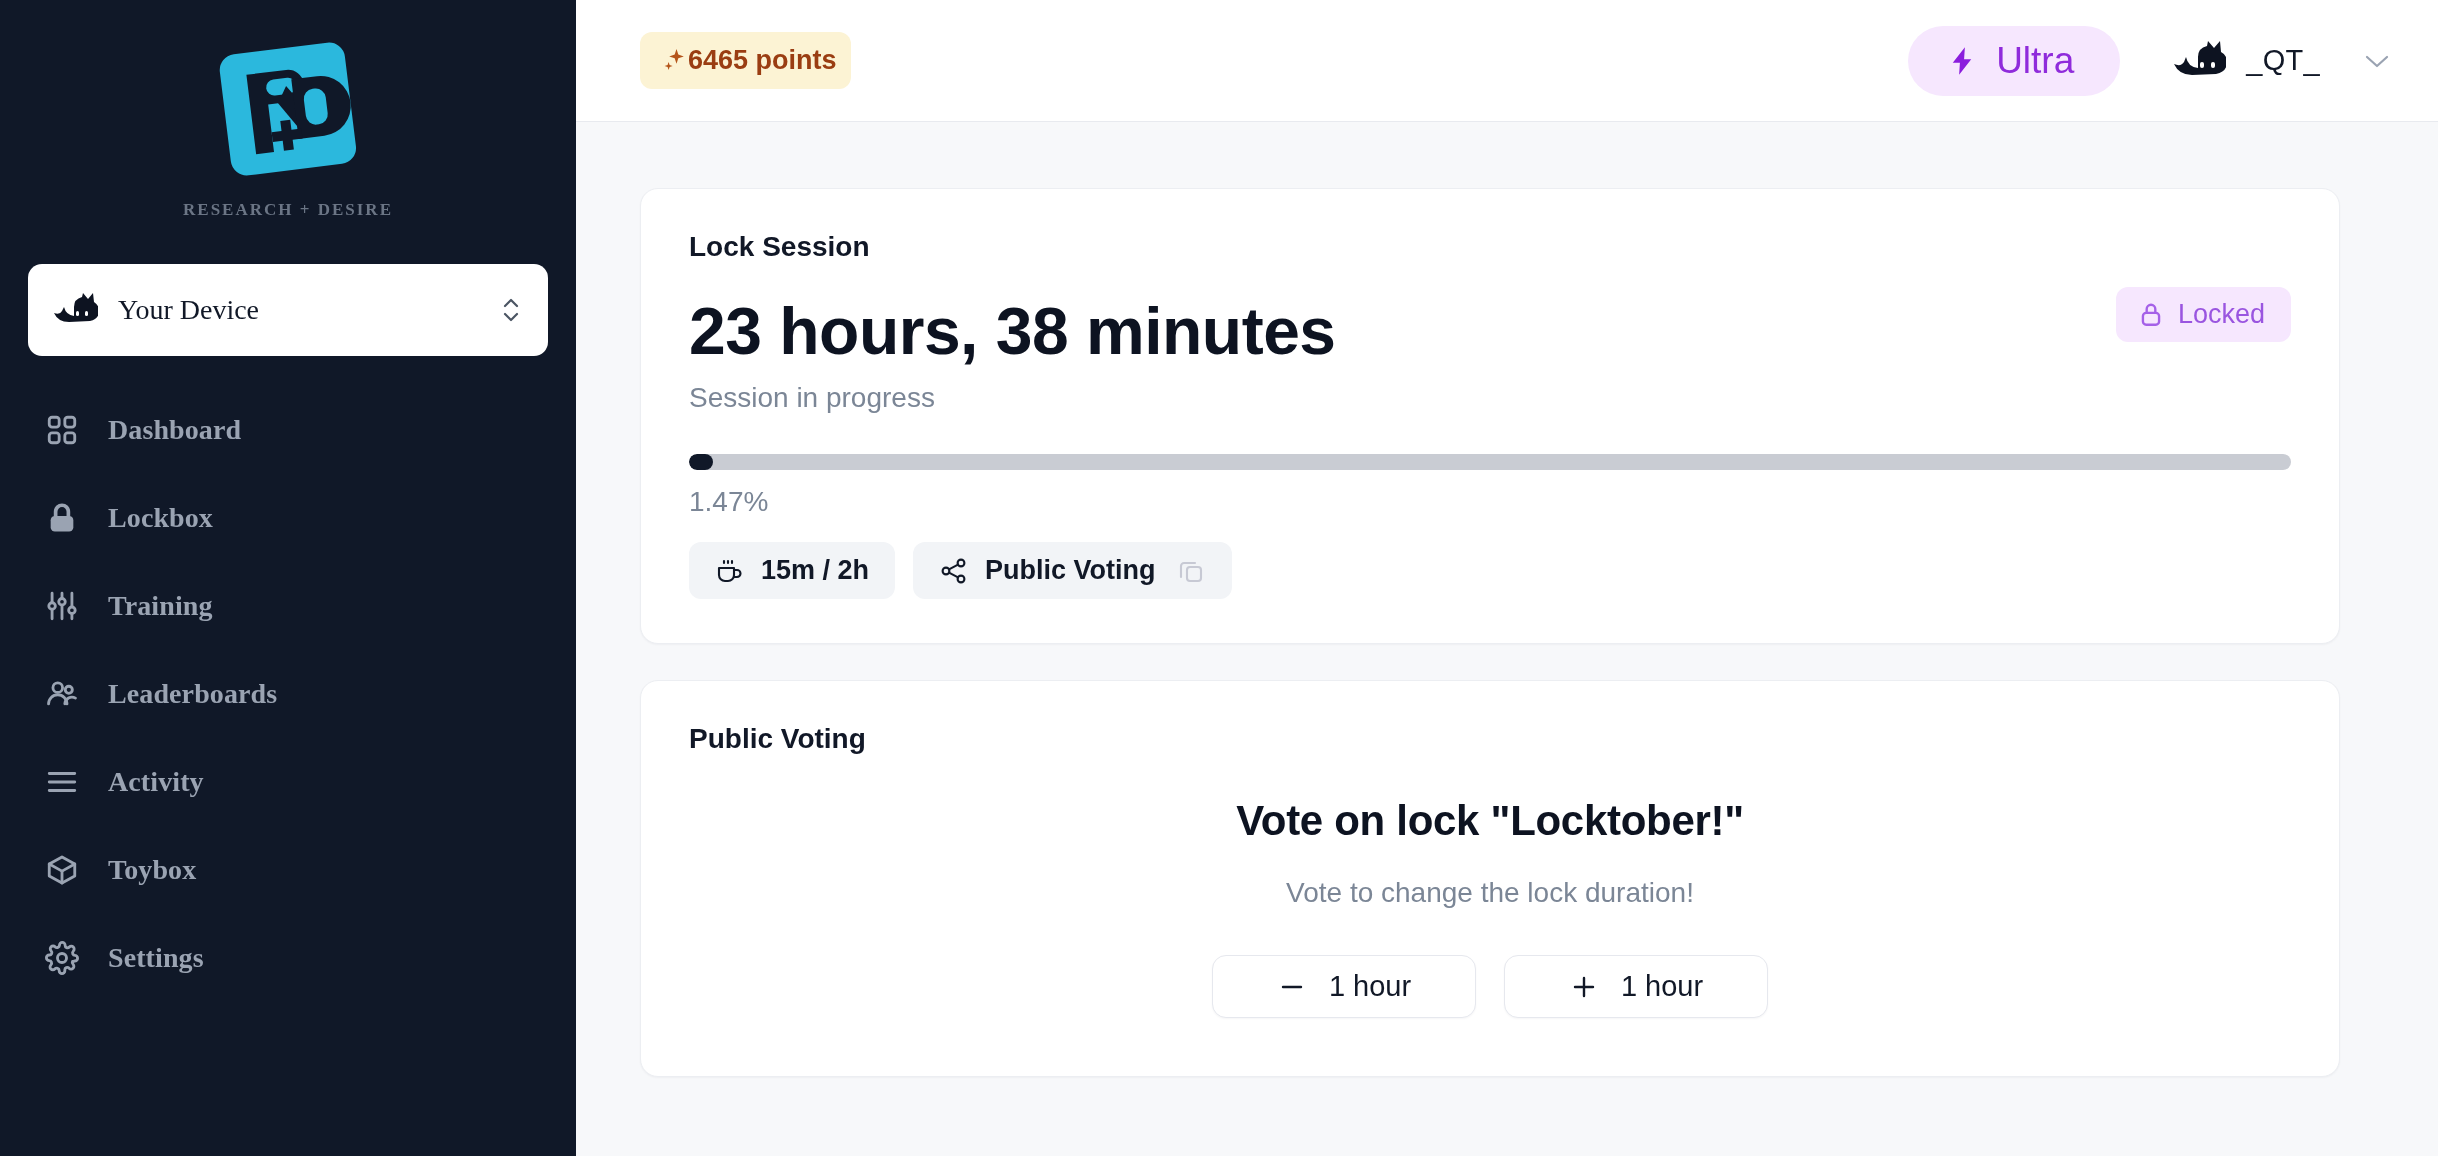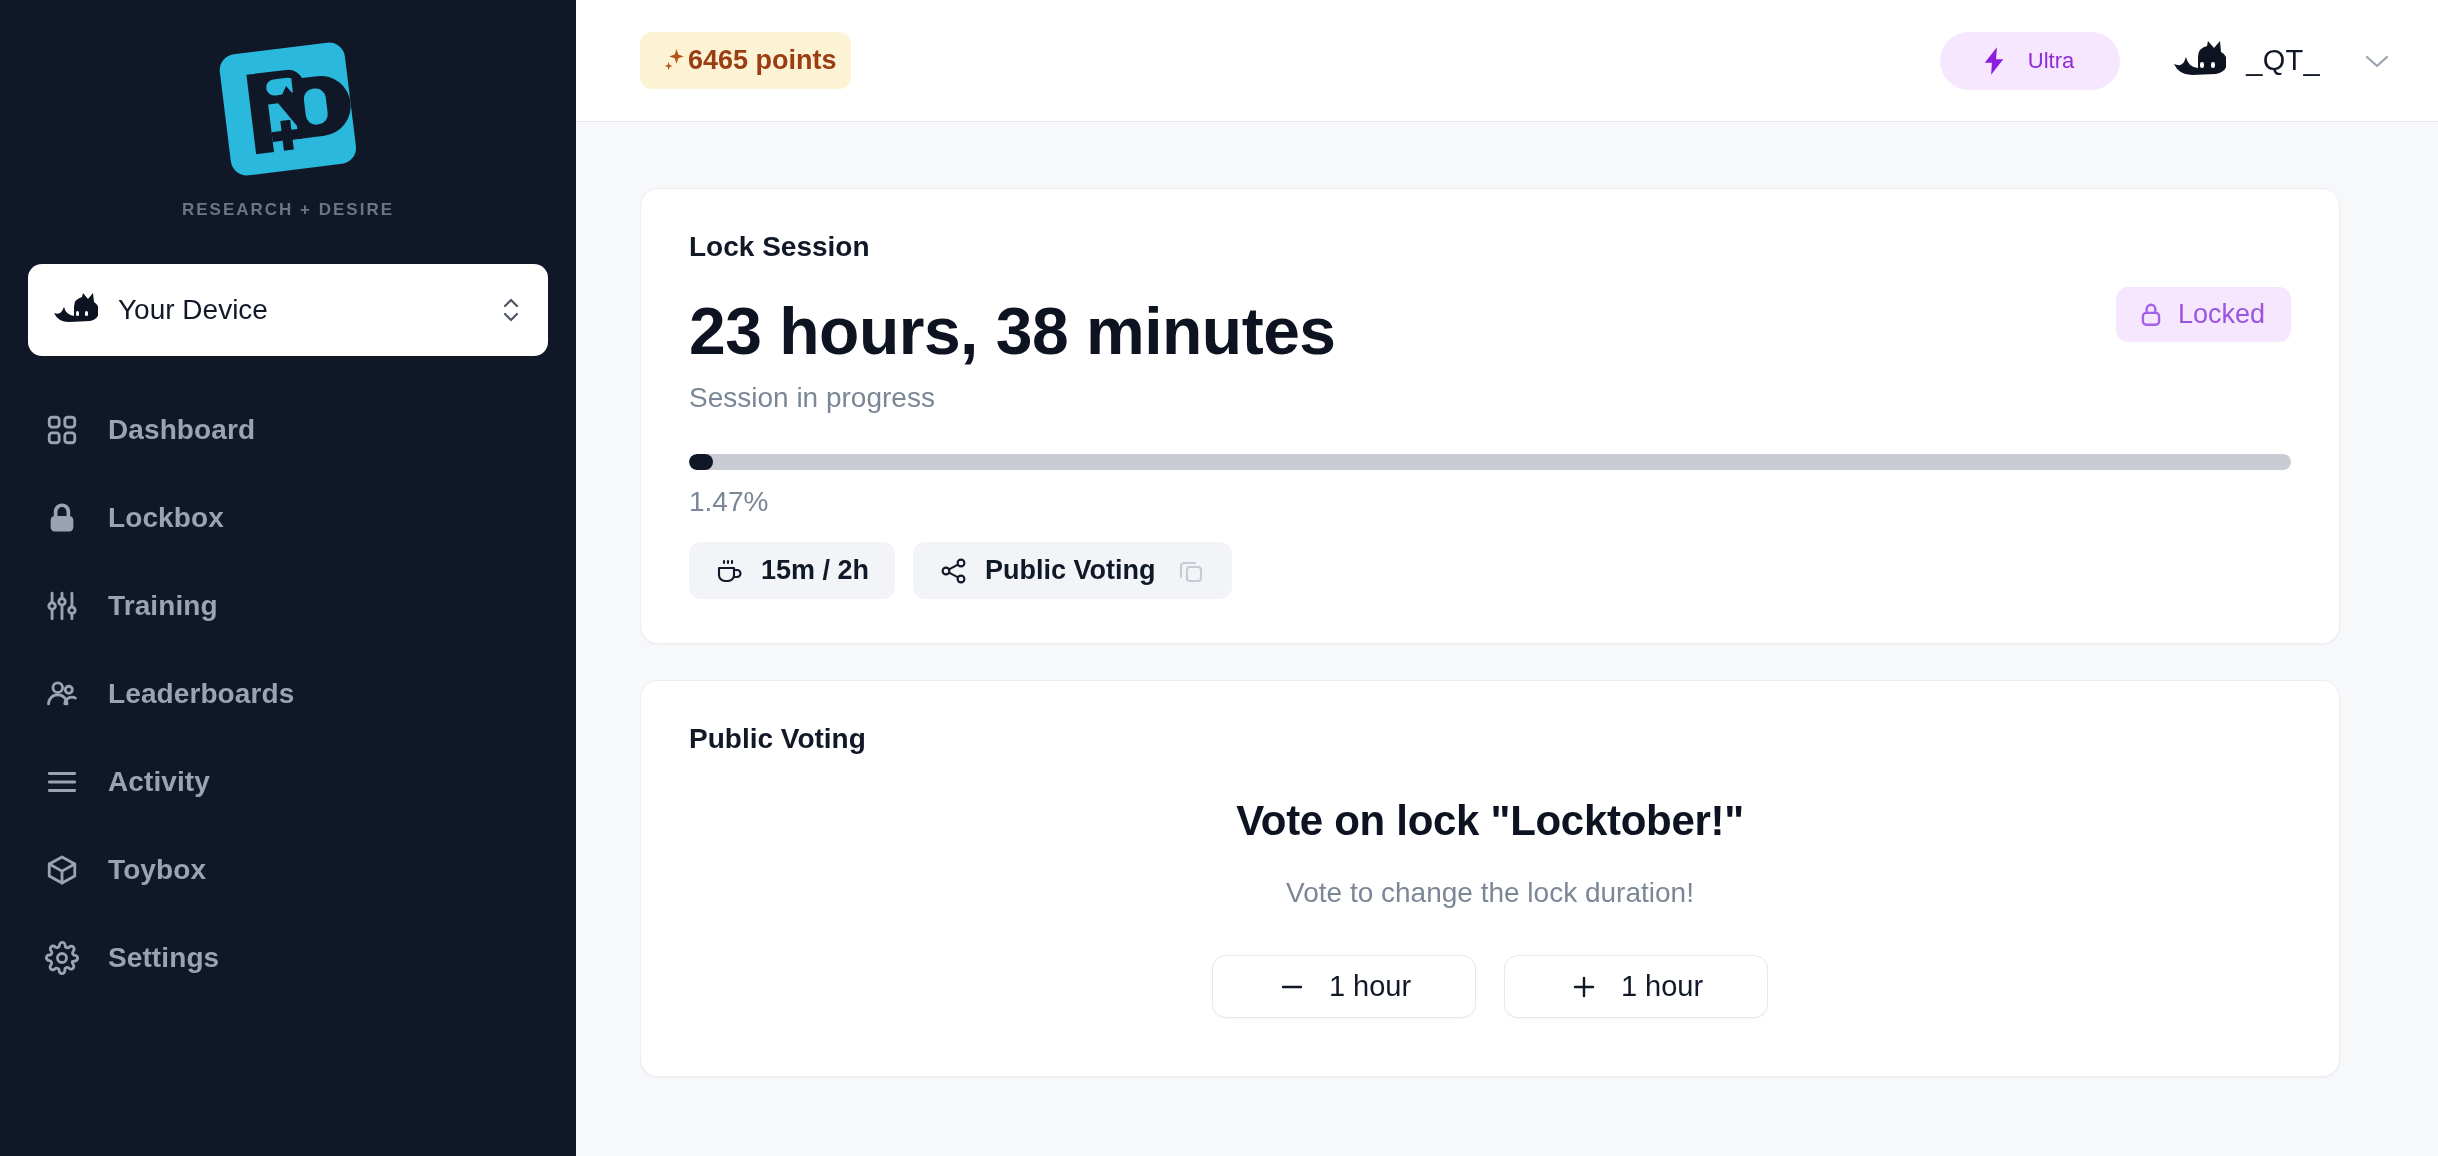--- a/index.html
+++ b/index.html
@@ -24,20 +24,21 @@
   }
 
   
   .sidebar {
     width: 576px;
     flex: 0 0 576px;
     background: #101828;
     display: flex;
     flex-direction: column;
     padding: 0;
+    font-family: Liberation Serif, serif;
   }
 
   .brand {
     padding: 34px 0 0 0;
     display: flex;
     flex-direction: column;
     align-items: center;
   }
 
   .logo-mark {
@@ -173,21 +174,21 @@
     cursor: pointer;
   }
 
   .ultra-pill .bolt {
     width: 28px;
     height: 30px;
     color: #8b1ddd;
   }
 
   .ultra-text {
-    font-size: 22px;
+    font-size: 37px;
     font-weight: 500;
     color: #8f2bdb;
   }
 
   .account {
     display: flex;
     align-items: center;
     gap: 20px;
     margin-left: 52px;
     cursor: pointer;

